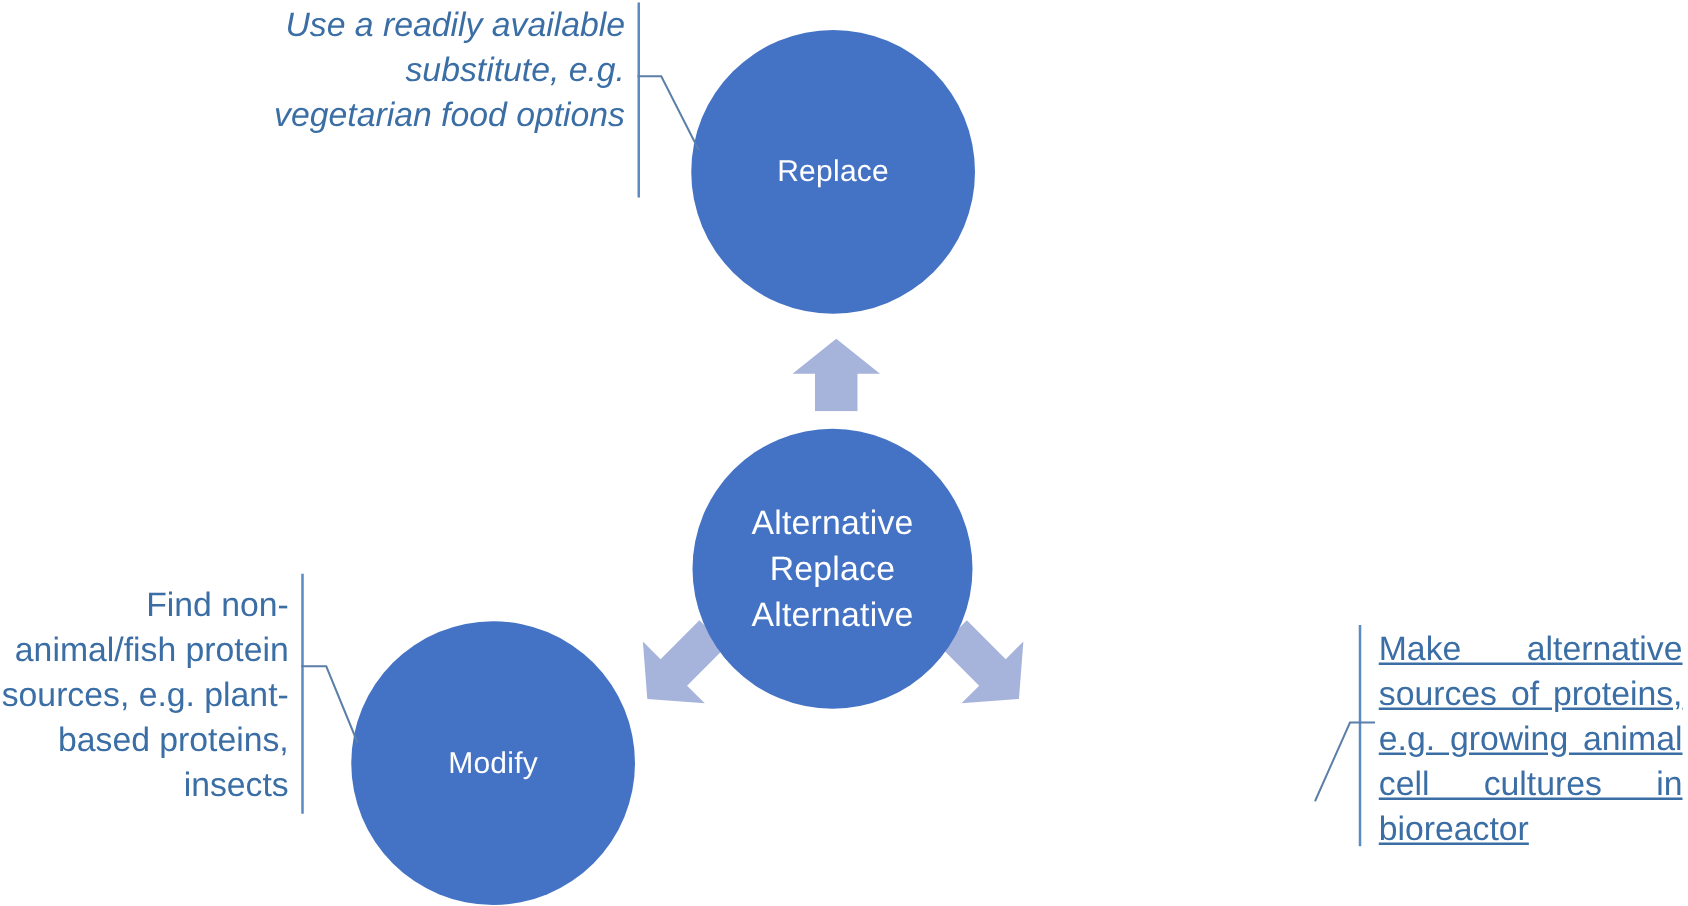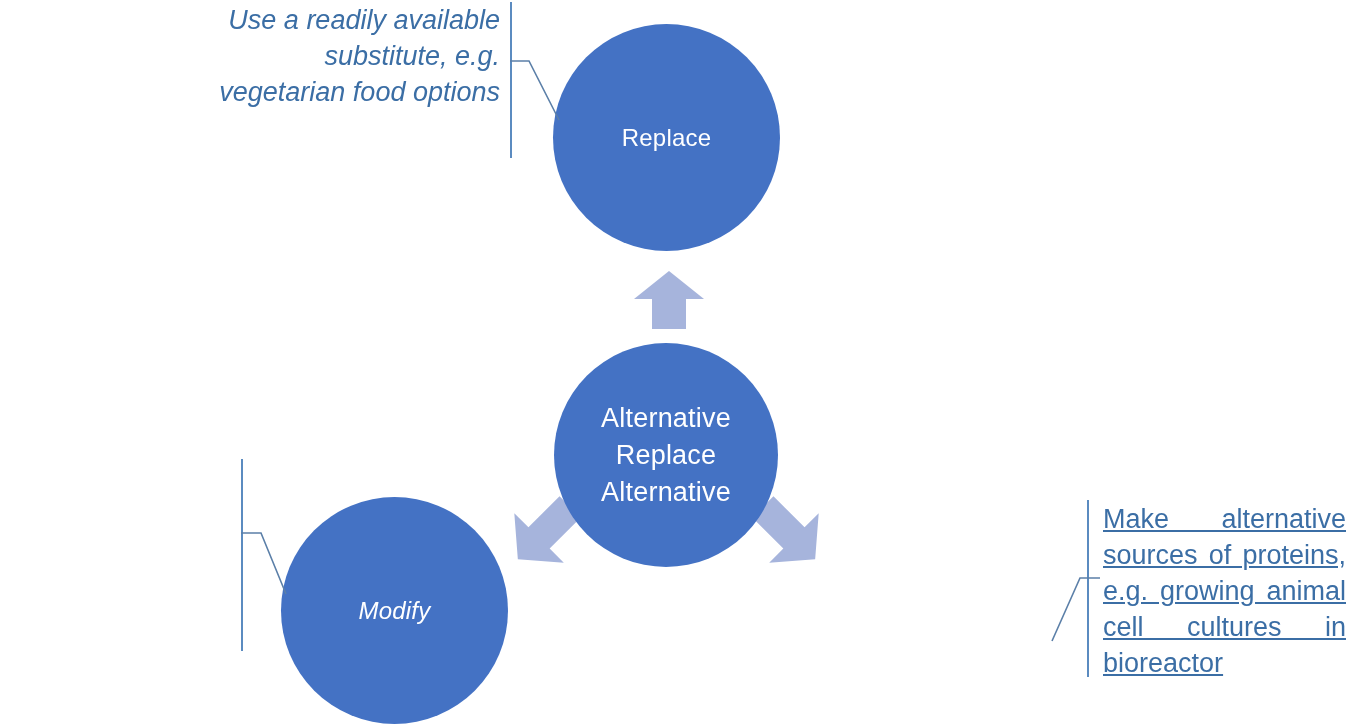--- a/index.html
+++ b/index.html
@@ -52,21 +52,20 @@
   }
   #circle-center .c-label {
     font-size: 27px;
     line-height: 37px;
   }
   #circle-modify {
     left: 281px;
     top: 497px;
     width: 227px;
     height: 227px;
-    font-style: italic;
   }
   #circle-make {
     left: 826px;
     top: 496px;
     width: 226px;
     height: 226px;
   }
   
   .arrow {
     position: absolute;
@@ -185,15 +184,16 @@
       <span>Alternative</span>
     </span>
   </div>
 
   <div class="circle" id="circle-modify">
     <span class="c-label">Modify</span>
   </div>
 
 
   <div class="callout" id="callout-replace">Use a readily available substitute, e.g. vegetarian food options</div>
+  <div class="callout" id="callout-modify">Find non-animal/fish protein sources, e.g. plant-based proteins, insects</div>
   <div class="callout" id="callout-make">Make alternative sources of proteins, e.g. growing animal cell cultures in bioreactor</div>
 
 </div>
 
 </body></html>

